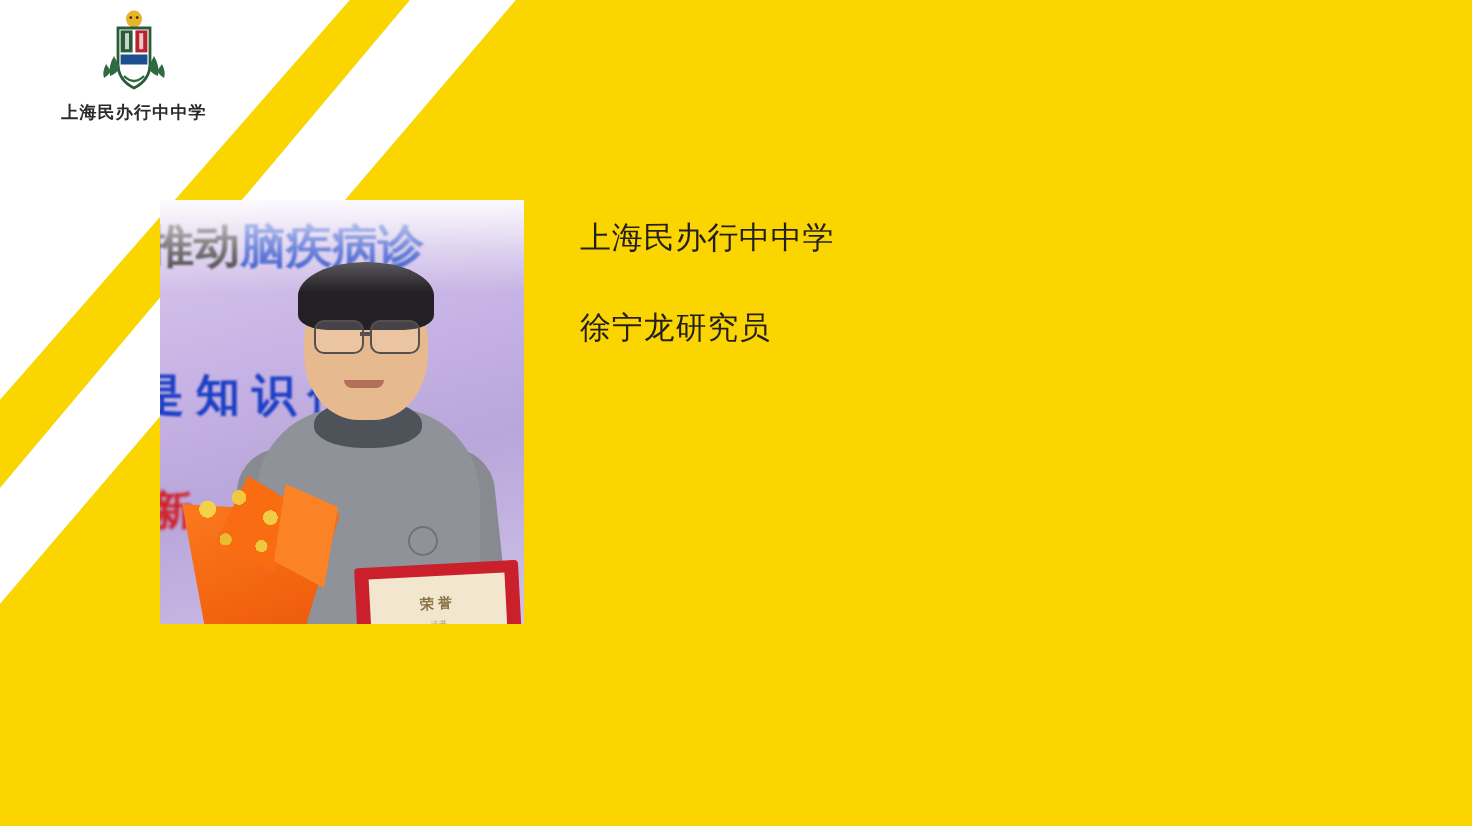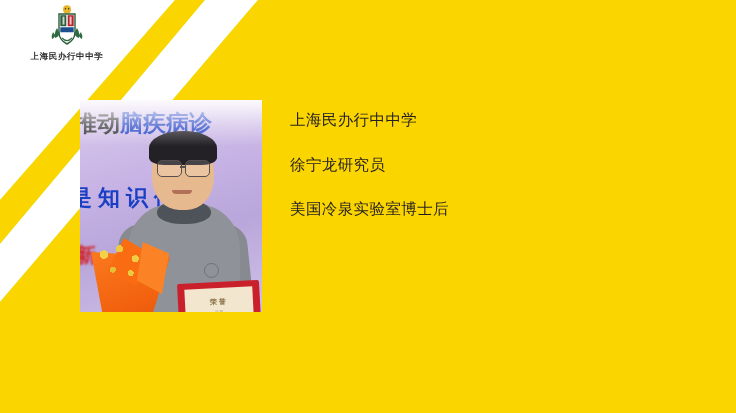--- a/index.html
+++ b/index.html
@@ -372,21 +372,20 @@
       <path d="M16 34 q5 5 10 0" fill="none" stroke="#2f6b41" stroke-width="1.2"></path>
     </svg>
     <div class="logo-name">上海民办行中中学</div>
   </div>
 
 
 
   <div class="credentials">
     <div class="credential-line">上海民办行中中学</div>
     <div class="credential-line">徐宁龙研究员</div>
-    <div class="credential-line">美国冷泉实验室博士后</div>
   </div>
 
   <div class="photo-frame">
     <div class="photo">
 
       <div class="backdrop-row1">
         <span class="w">推动</span><span class="b">脑疾病诊</span>
       </div>
       <div class="backdrop-row2">是知识传播</div>
       <div class="backdrop-row3">新</div>

